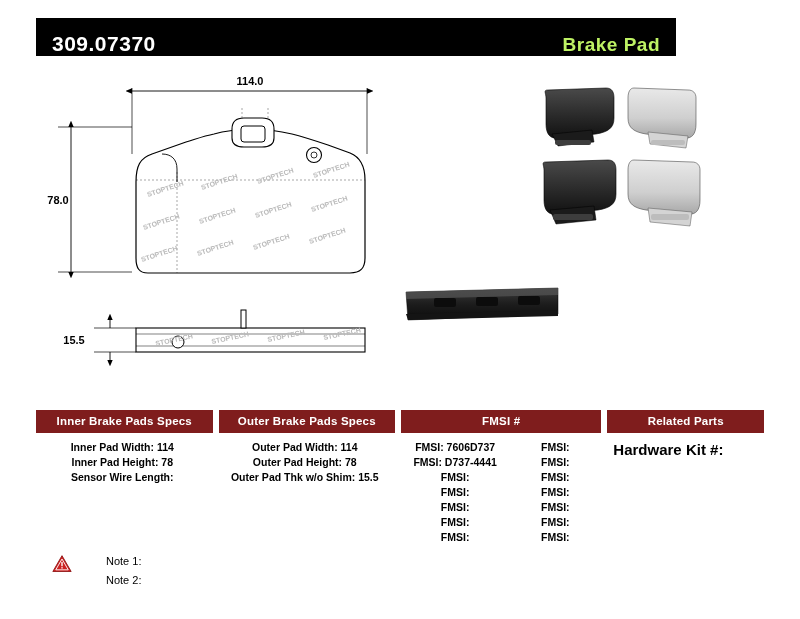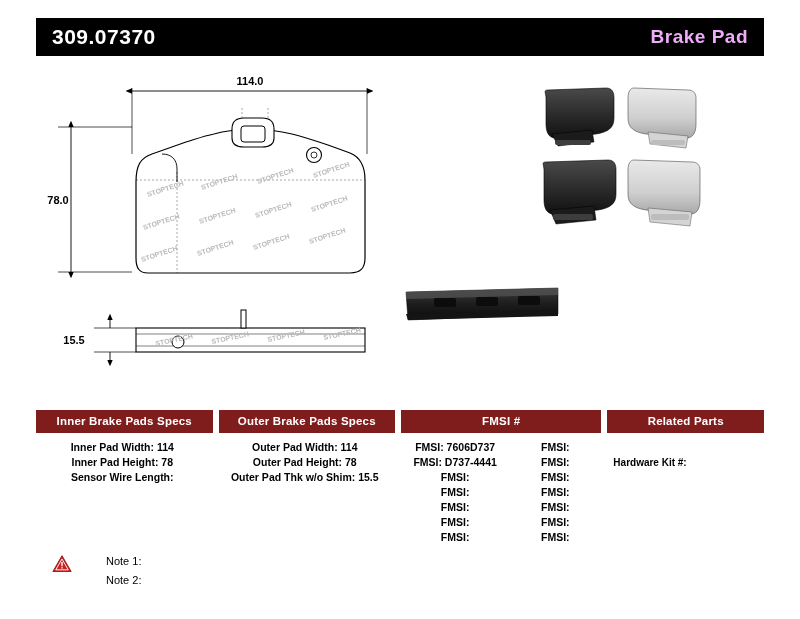--- a/index.html
+++ b/index.html
@@ -20,37 +20,37 @@
     left: 0; top: 0;
     width: 800px;
     height: 619px;
   }
 
   
   .header {
     position: absolute;
     left: 36px;
     top: 18px;
-    width: 728px;
+    width: 640px;
     height: 38px;
     background: #000000;
     display: flex;
-    align-items: center;
+    align-items: flex-end;
     justify-content: space-between;
     box-sizing: border-box;
     padding: 0 16px;
   }
   .header .part-number {
     color: #ffffff;
     font-size: 21px;
     font-weight: bold;
     letter-spacing: 0.5px;
   }
   .header .part-type {
-    color: #f0abfc;
+    color: #bef264;
     font-size: 19px;
     font-weight: bold;
     letter-spacing: 0.5px;
   }
 
   
   .drawing-area {
     position: absolute;
     left: 36px;
     top: 62px;
@@ -114,22 +114,22 @@
     padding-left: 8px;
     box-sizing: border-box;
   }
   .fmsi-line {
     font-weight: bold;
     padding-bottom: 3px;
     white-space: nowrap;
     text-align: center;
   }
   .rel-body {
-    padding-top: 24px;
-    font-size: 10px;
+    padding-top: 8px;
+    font-size: 15px;
     padding-left: 6px;
   }
   .rel-line {
     font-weight: bold;
     padding-bottom: 3px;
   }
 
   
   .notes {
     position: absolute;

